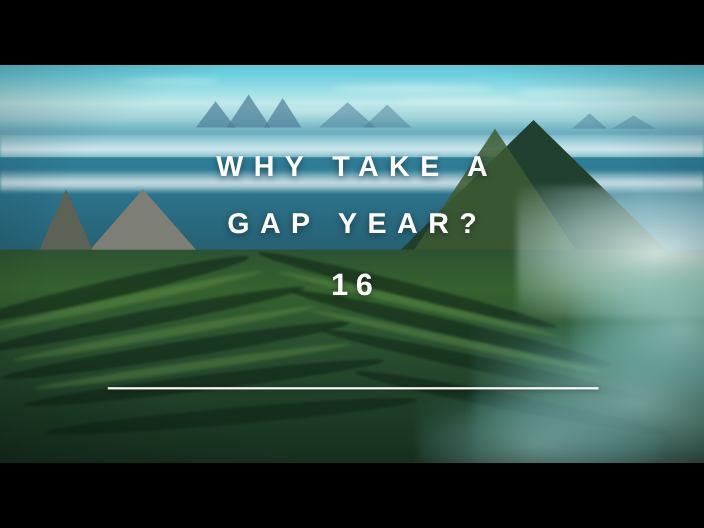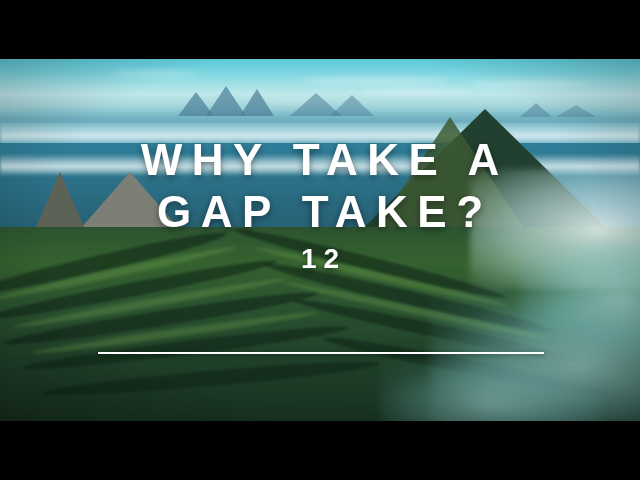--- a/index.html
+++ b/index.html
@@ -209,21 +209,21 @@
     z-index: 30;
   }
 
   .title-line {
     position: absolute;
     left: 0;
     width: 640px;
     text-align: center;
     color: #ffffff;
     font-weight: 700;
-    font-size: 44px;
+    font-size: 26px;
     line-height: 1;
     letter-spacing: 9.5px;
     text-indent: 9.5px;
     text-shadow: 0 2px 7px rgba(0,0,0,0.45);
     white-space: nowrap;
   }
   .title-line.l1 { top: 79px; }
   .title-line.l2 { top: 131px; }
 
   .count {
@@ -326,20 +326,20 @@
     <div class="cloudbank" style="left:470px; top:110px; width:260px; height:120px;"></div>
     <div class="mist" style="left:430px; top:230px; width:300px; height:150px;"></div>
     <div class="mist" style="left:520px; top:180px; width:200px; height:120px;"></div>
     <div class="mist" style="left:380px; top:300px; width:220px; height:90px; opacity:0.7;"></div>
 
     <div class="vignette"></div>
   </div>
 
   <div id="overlay">
     <div class="title-line l1">WHY TAKE A</div>
-    <div class="title-line l2">GAP TAKE?</div>
-    <div class="count">12</div>
+    <div class="title-line l2">GAP YEAR?</div>
+    <div class="count">16</div>
     <div class="rule"></div>
   </div>
 
   <div class="letterbox bottom"></div>
 
 </div>
 
 </body></html>

